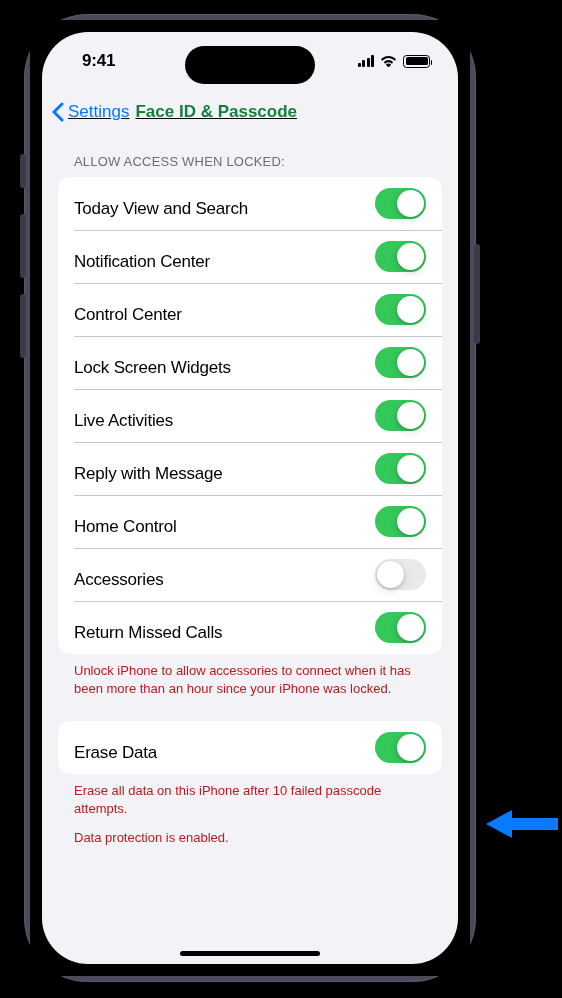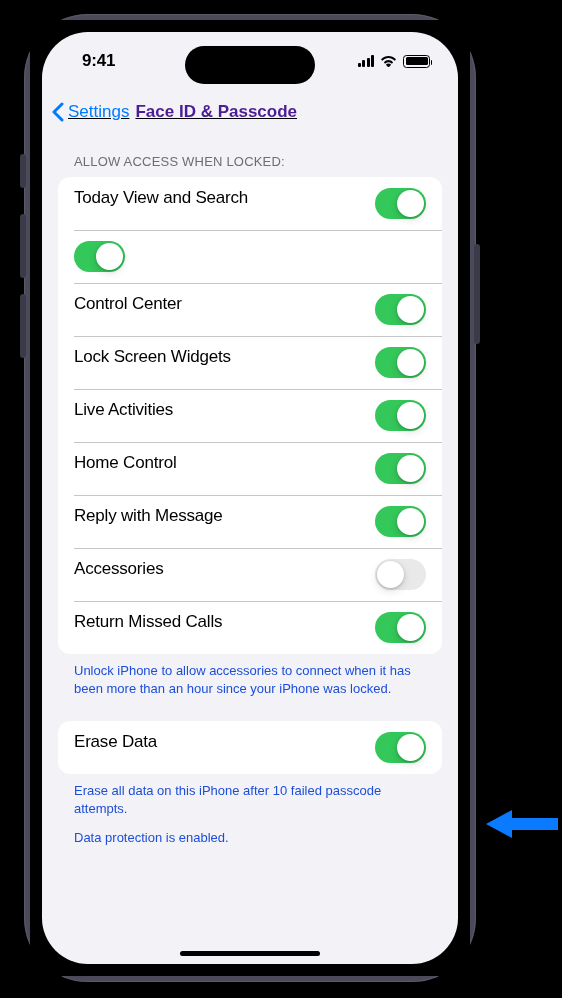--- a/index.html
+++ b/index.html
@@ -116,21 +116,21 @@
       display: flex;
       align-items: center;
       color: #007aff;
       font-size: 17px;
       gap: 4px;
     }
     .back-chevron svg { width: 12px; height: 20px; display: block; }
     .nav-title {
       font-size: 17px;
       font-weight: 600;
-      color: #4c1d95;
+      color: #15803d;
       margin-left: 6px;
     }
     .content {
       padding: 0 0 20px 0;
       height: calc(100% - 102px);
       overflow: hidden;
     }
     .section-header {
       font-size: 13px;
       color: #6d6d72;
@@ -139,21 +139,21 @@
       letter-spacing: 0.2px;
     }
     .section-group {
       background: #fff;
       margin: 0 16px;
       border-radius: 12px;
       overflow: hidden;
     }
     .row {
       display: flex;
-      align-items: flex-start;
+      align-items: flex-end;
       justify-content: space-between;
       padding: 11px 16px;
       min-height: 44px;
       position: relative;
     }
     .row:not(:last-child)::after {
       content: '';
       position: absolute;
       bottom: 0;
       left: 16px;
@@ -182,21 +182,21 @@
       width: 27px;
       height: 27px;
       background: #fff;
       border-radius: 50%;
       box-shadow: 0 1px 3px rgba(0,0,0,0.2), 0 3px 8px rgba(0,0,0,0.12);
     }
     .toggle.on::after { right: 2px; }
     .toggle.off::after { left: 2px; }
     .section-footer {
       font-size: 13px;
-      color: #1d4ed8;
+      color: #b91c1c;
       padding: 8px 32px 0 32px;
       line-height: 1.35;
     }
     .home-indicator {
       position: absolute;
       bottom: 8px;
       left: 50%;
       transform: translateX(-50%);
       width: 140px;
       height: 5px;
@@ -258,40 +258,41 @@
       </div>
 
       <div class="content">
         <div class="section-header">Allow Access When Locked:</div>
         <div class="section-group" id="allow-access-group">
             <div class="row">
               <span class="row-label">Today View and Search</span>
               <div class="toggle on"></div>
             </div>
             <div class="row">
+              <span class="row-label">Notification Center</span>
               <div class="toggle on"></div>
             </div>
             <div class="row">
               <span class="row-label">Control Center</span>
               <div class="toggle on"></div>
             </div>
             <div class="row">
               <span class="row-label">Lock Screen Widgets</span>
               <div class="toggle on"></div>
             </div>
             <div class="row">
               <span class="row-label">Live Activities</span>
               <div class="toggle on"></div>
             </div>
             <div class="row">
+              <span class="row-label">Reply with Message</span>
+              <div class="toggle on"></div>
+            </div>
+            <div class="row">
               <span class="row-label">Home Control</span>
-              <div class="toggle on"></div>
-            </div>
-            <div class="row">
-              <span class="row-label">Reply with Message</span>
               <div class="toggle on"></div>
             </div>
             <div class="row">
               <span class="row-label">Accessories</span>
               <div class="toggle off"></div>
             </div>
             <div class="row">
               <span class="row-label">Return Missed Calls</span>
               <div class="toggle on"></div>
             </div>

